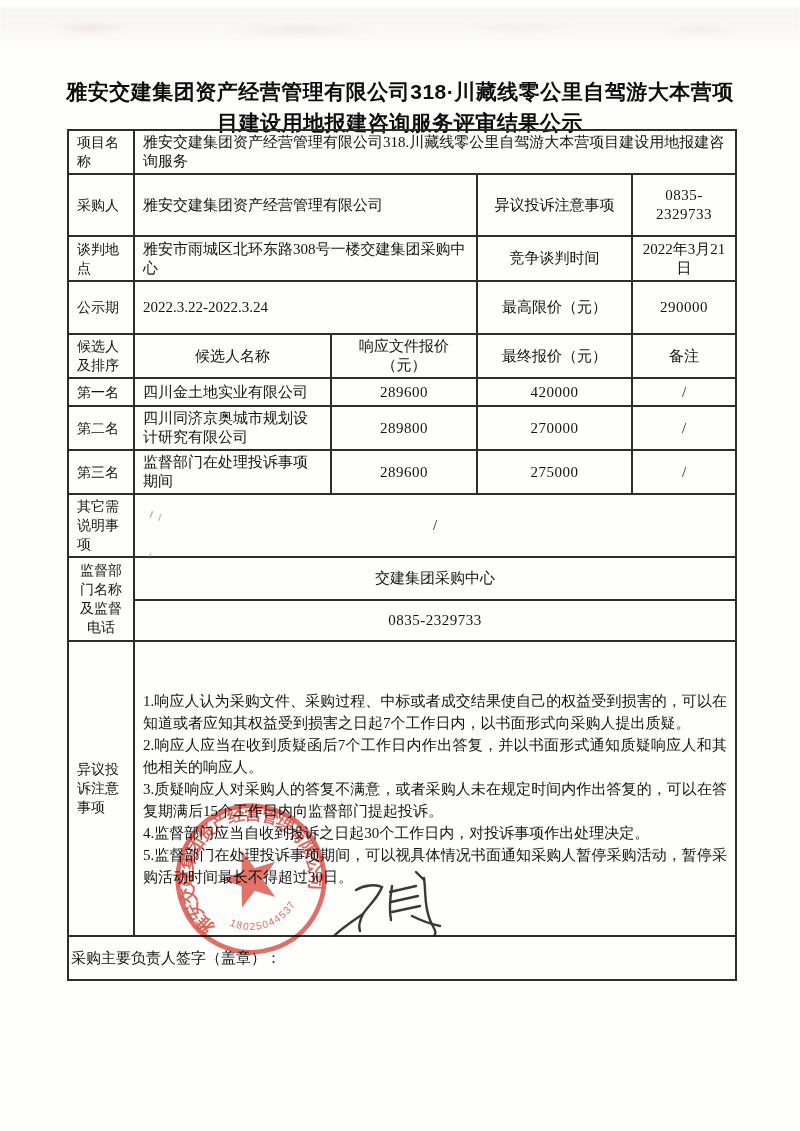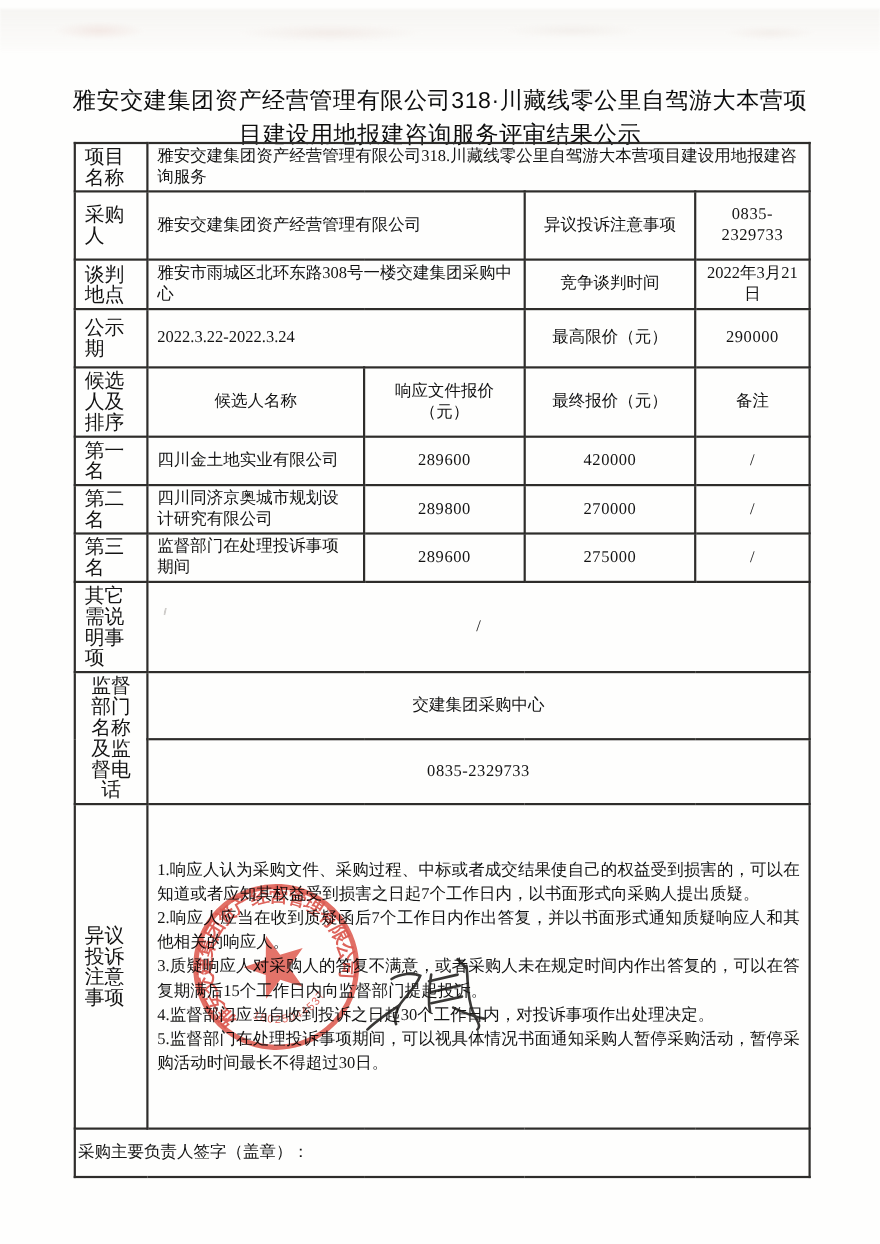--- a/index.html
+++ b/index.html
@@ -8,27 +8,27 @@
   
   .scan-band{position:absolute;left:0;top:8px;width:800px;height:38px;
     background:
       radial-gradient(ellipse 60px 12px at 90px 20px, rgba(214,160,150,.18), transparent 70%),
       radial-gradient(ellipse 120px 12px at 300px 22px, rgba(205,170,160,.16), transparent 70%),
       radial-gradient(ellipse 90px 10px at 520px 20px, rgba(200,180,170,.13), transparent 70%),
       radial-gradient(ellipse 60px 10px at 700px 22px, rgba(205,175,165,.14), transparent 70%),
       linear-gradient(rgba(225,220,214,.25), rgba(240,238,233,.12));
     filter:blur(1px);}
   .title{position:absolute;left:0;top:76px;width:100%;text-align:center;
-    font-family:"Liberation Sans", sans-serif;font-weight:400;font-size:21px;
+    font-family:"Liberation Sans", sans-serif;font-weight:700;font-size:21px;
     line-height:31px;color:#0d0d0d;letter-spacing:.5px;}
   table.doc{position:absolute;left:67px;top:129px;width:668px;border-collapse:collapse;
     table-layout:fixed;font-size:15px;color:#131313;}
   table.doc td{border:2px solid #2e2d2b;padding:2px 8px;vertical-align:middle;
     line-height:19px;overflow:hidden;}
-  td.lbl{padding:2px 3px;font-size:18px;text-align:left;line-height:17px;}
+  td.lbl{padding:2px 3px;font-size:14px;text-align:left;line-height:17px;}
   td.lbl.ctr{text-align:center;}
   .c{text-align:center;}
   .num{letter-spacing:.5px;margin-left:20px;}
   td.obj-cell{padding:4px 10px 4px 6px;}
   .obj-item{line-height:22px;text-align:justify;}
   
   .artifact{position:absolute;background:rgba(120,118,112,.38);border-radius:1px;}
   .a1{left:150px;top:512px;width:7px;height:8px;transform:rotate(20deg);
       background:transparent;border-left:2px solid rgba(110,108,100,.45);border-right:2px solid rgba(110,108,100,.35);}
   .a2{left:149px;top:553px;width:6px;height:7px;transform:rotate(12deg);

